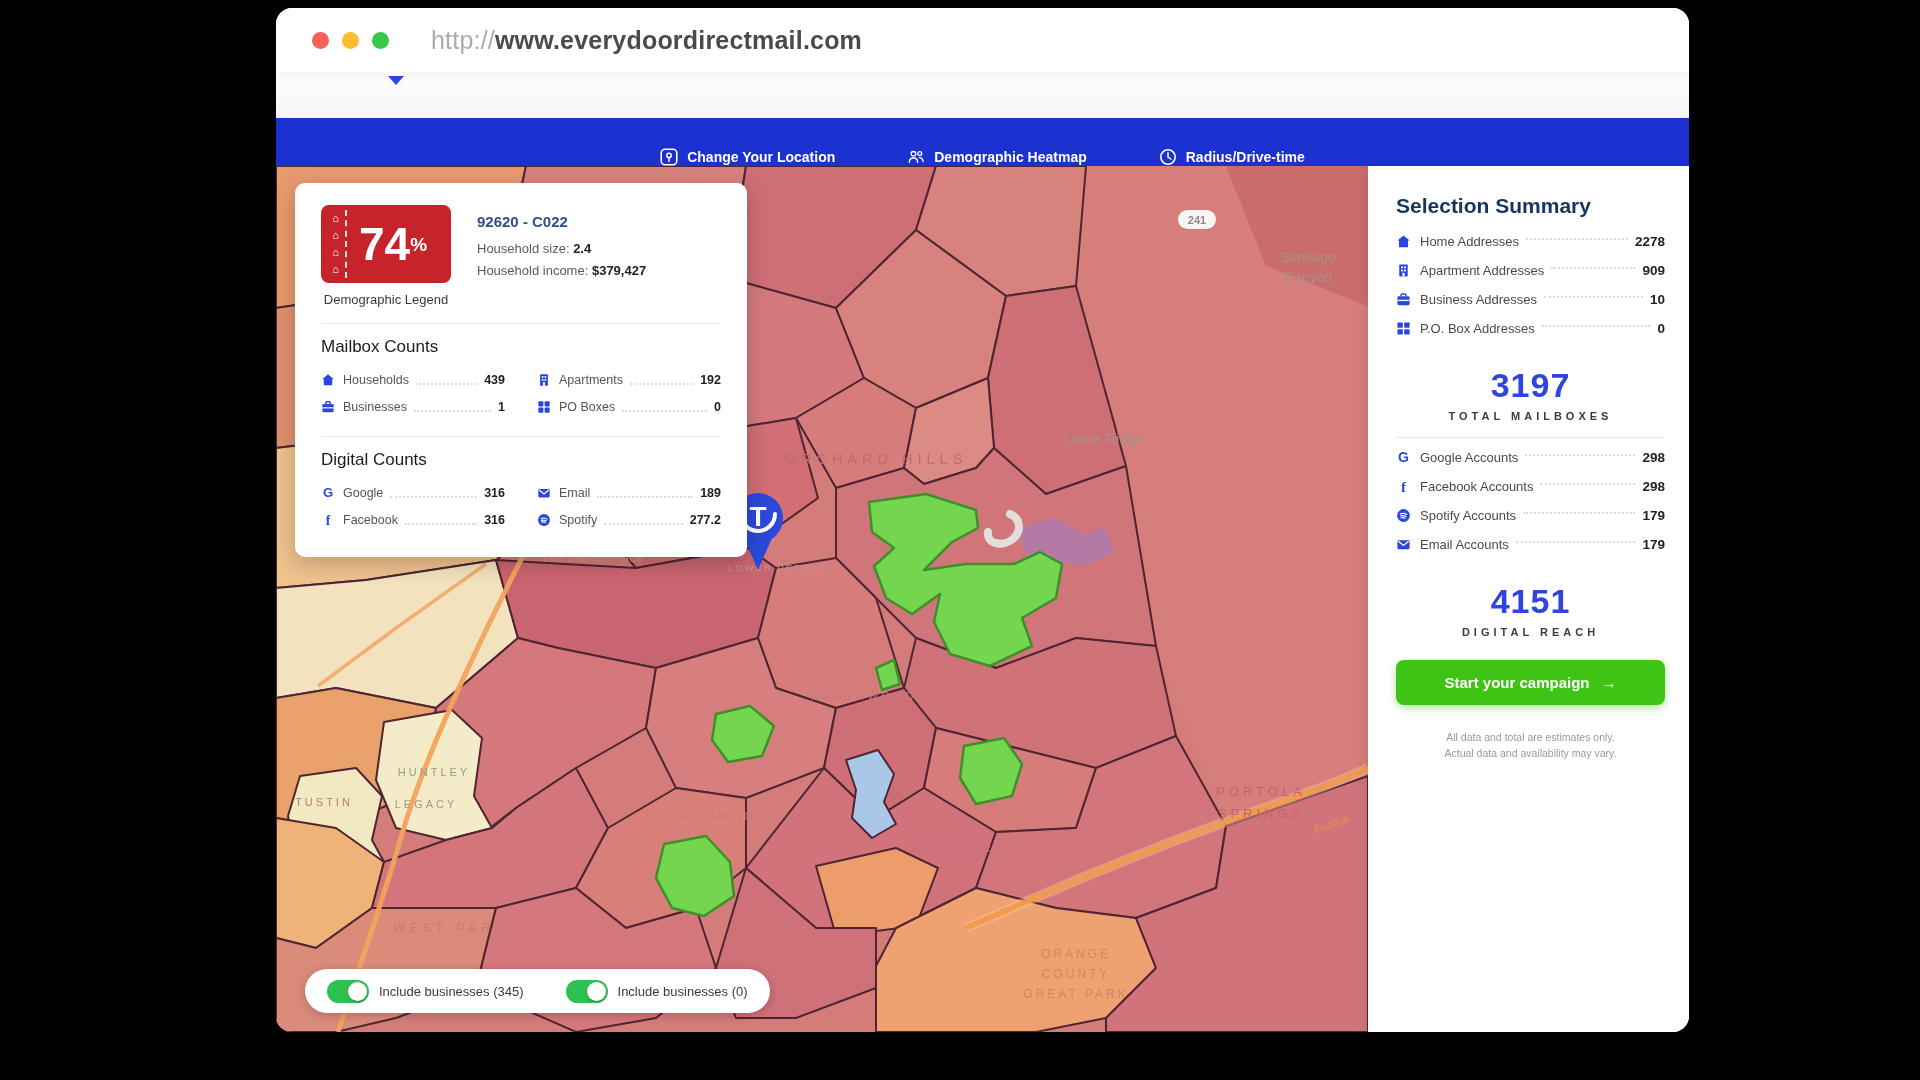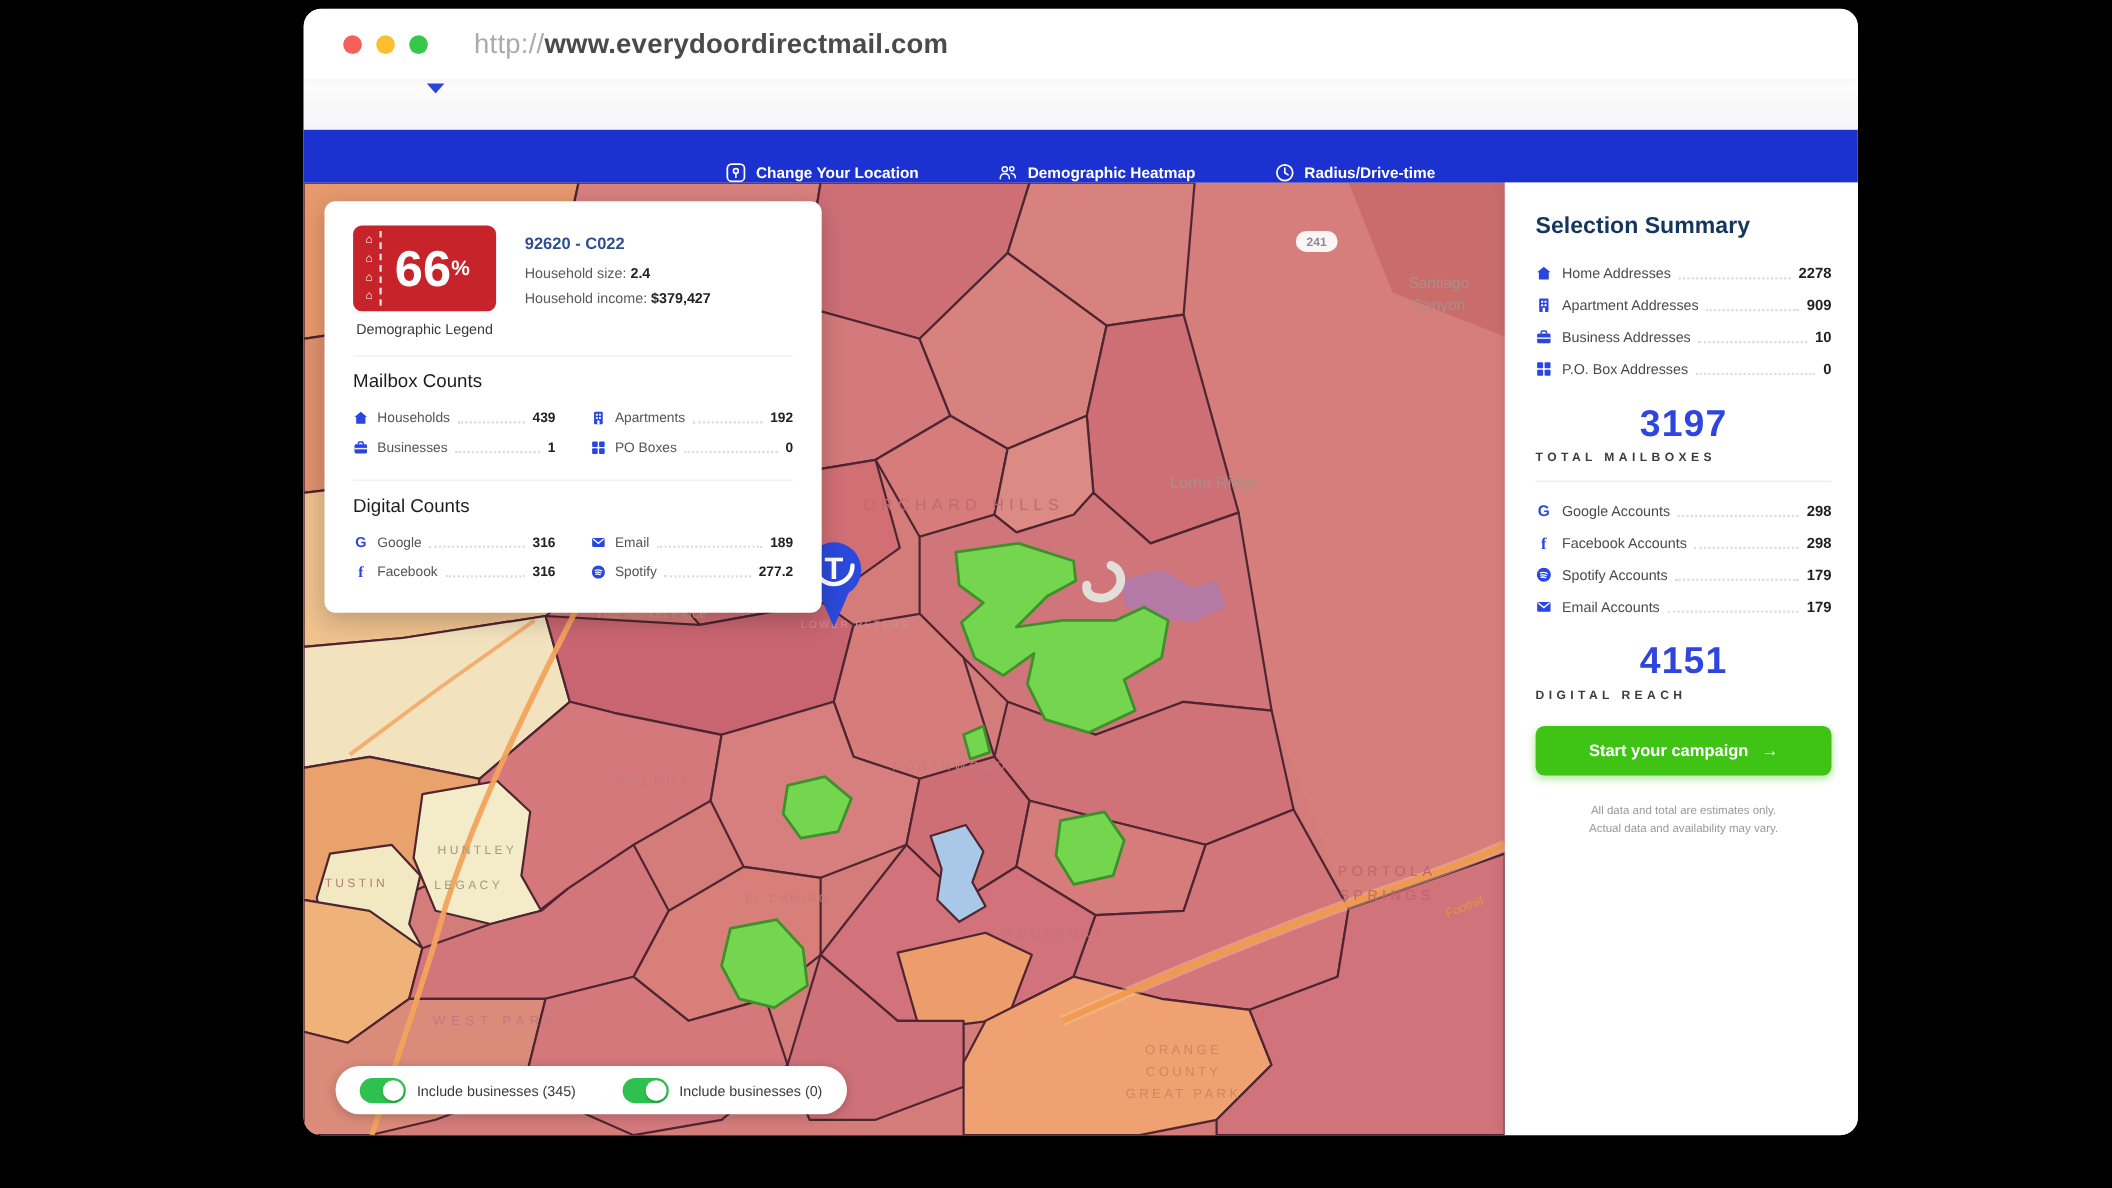--- a/index.html
+++ b/index.html
@@ -56,25 +56,25 @@
   .toggle-bar{position:absolute;left:29px;bottom:19px;height:44px;background:#fff;border-radius:22px;
               display:flex;align-items:center;gap:42px;padding:0 22px;box-shadow:0 2px 10px rgba(0,0,0,.22);z-index:9}
   .toggle{display:flex;align-items:center;gap:10px;font-size:13px;color:#3A3A3A;cursor:pointer}
   .switch{width:42px;height:23px;background:#2FC150;border-radius:12px;position:relative;flex:none}
   .switch::after{content:"";position:absolute;right:2px;top:2px;width:19px;height:19px;background:#fff;
                  border-radius:50%;box-shadow:0 1px 2px rgba(0,0,0,.3)}
   
   .sidebar{width:321px;background:#fff;padding:28px 24px 0 28px;position:relative;box-sizing:border-box;
            box-shadow:-3px 0 10px rgba(0,0,0,.08);z-index:8}
   .sb-title{font-size:21px;font-weight:700;color:#14365C;margin-bottom:16px}
-  .row{display:flex;align-items:center;height:29px;font-size:13px;color:#4A4A4A}
+  .row{display:flex;align-items:flex-start;height:29px;font-size:13px;color:#4A4A4A}
   .row .ic{width:15px;height:15px;margin-right:9px;flex:none}
   .row .val{font-weight:700;color:#1F1F1F;font-size:13.5px}
   .big-num{font-size:34px;font-weight:800;color:#2F45E0;text-align:center;margin-top:16px;letter-spacing:1px}
-  .big-label{font-size:11px;font-weight:700;letter-spacing:4px;color:#3C3C3C;text-align:left;margin-top:5px}
+  .big-label{font-size:11px;font-weight:700;letter-spacing:4px;color:#3C3C3C;text-align:center;margin-top:5px}
   .sb-divider{border-top:1px solid #E8E8E8;margin:15px 0 12px}
   .campaign-btn{display:flex;align-items:center;justify-content:center;gap:12px;background:#3FC315;color:#fff;
                 font-size:15px;font-weight:700;height:45px;border-radius:8px;margin-top:22px;cursor:pointer;
                 box-shadow:0 3px 8px rgba(63,195,21,.4)}
   .disclaimer{font-size:10.5px;color:#9A9A9A;text-align:center;margin-top:24px;line-height:1.55}
   
   .legend{position:absolute;left:-12px;right:14px;bottom:6px;background:#fff;border-radius:10px;
           box-shadow:0 2px 12px rgba(0,0,0,.16);padding:7px 9px 9px;z-index:12}
   .legend-title{font-size:11px;font-weight:700;color:#333;text-align:center;margin-bottom:5px}
   .legend-bar{display:flex;height:21px;border-radius:11px;overflow:hidden}
@@ -286,21 +286,21 @@
       <div class="info-card">
         <div class="ic-top">
           <div class="badge-wrap">
             <div class="badge">
               <div class="badge-strip">
                 <span>⌂</span>
                 <span>⌂</span>
                 <span>⌂</span>
                 <span>⌂</span>
               </div>
-              <span class="badge-num">66</span>
+              <span class="badge-num">74</span>
                 <span class="badge-pct">%</span>
             </div>
             <div class="badge-label">Demographic Legend</div>
           </div>
           <div class="zip-info">
             <div class="zip-code">92620 - C022</div>
             <div><span>Household size:</span> <b>2.4</b></div>
             <div><span>Household income:</span> <b>$379,427</b></div>
           </div>
         </div>

